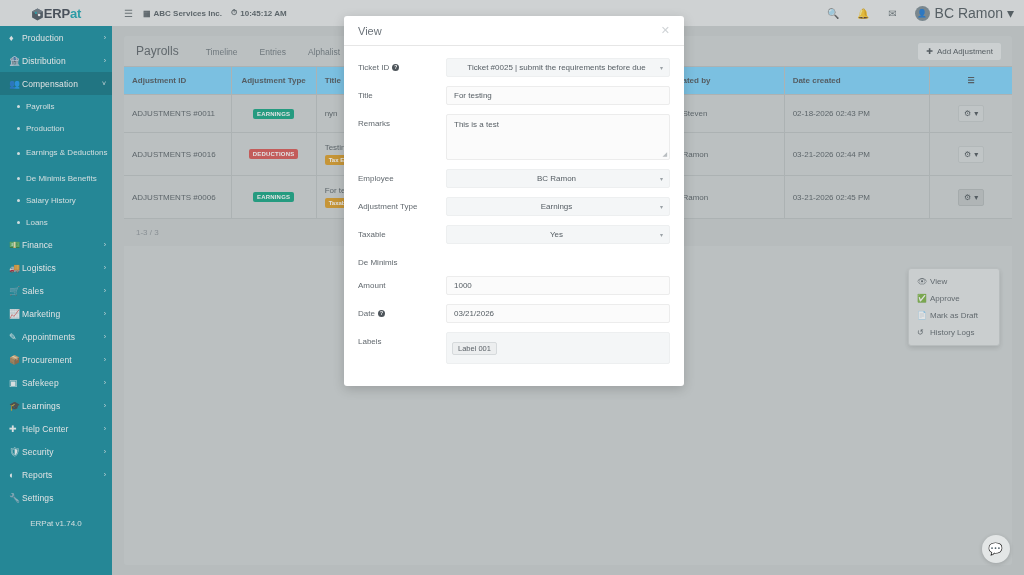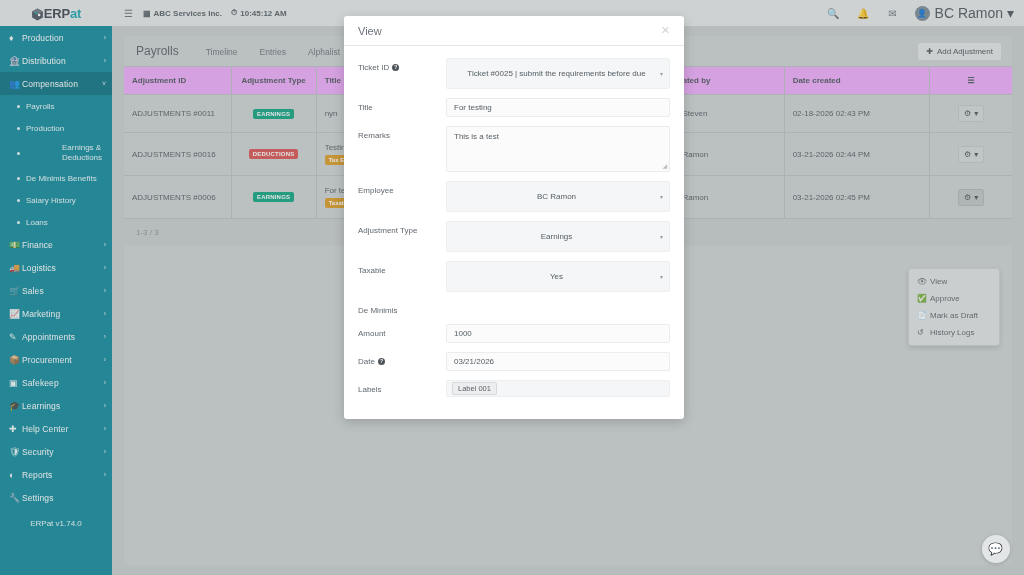--- a/index.html
+++ b/index.html
@@ -37,21 +37,21 @@
   .nav-item .chev { font-size: 7px; opacity: .85; }
   .nav-item.active { background: #0a7382; }
   .sub-item {
     display: flex; align-items: center; height: 22px;
     padding-left: 17px; font-size: 8px; color: #eaf7f8; cursor: pointer;
   }
   .sub-item .dot {
     width: 3px; height: 3px; border-radius: 50%; background: #eaf7f8;
     margin-right: 6px; flex: 0 0 3px;
   }
-  .sub-item.two-line { height: 28px; gap: 36px; }
+  .sub-item.two-line { height: 28px; }
   .sub-item.two-line .lbl { line-height: 10px; }
   .version {
     font-size: 8px; color: #eaf7f8; text-align: center;
     padding: 10px 0 14px 0;
   }
 
   
   .topbar {
     position: absolute; left: 112px; top: 0; right: 0; height: 26px;
     background: #e8eaea; display: flex; align-items: center;
@@ -94,21 +94,21 @@
   }
   .btn-add {
     position: absolute; right: 10px; top: 6px;
     background: #e4e7e7; border: 1px solid #cdd2d2; border-radius: 3px;
     font-size: 8px; color: #4d5459; padding: 4px 8px; cursor: pointer;
     display: flex; align-items: center; gap: 4px;
   }
 
   table.grid { width: 100%; border-collapse: collapse; table-layout: fixed; }
   table.grid th {
-    background: #f0abfc; color: #4c545a; font-size: 8px; font-weight: bold;
+    background: #7dd3fc; color: #4c545a; font-size: 8px; font-weight: bold;
     text-align: left; padding: 9px 8px; border-top: 1px solid #bcc1c1;
     border-bottom: 1px solid #bcc1c1; border-right: 1px solid #bcc1c1;
     vertical-align: middle;
   }
   table.grid td {
     font-size: 8px; color: #555d62; padding: 10px 8px;
     border-bottom: 1px solid #bcc1c1; border-right: 1px solid #bcc1c1;
     background: #cfd3d3; vertical-align: middle;
   }
   table.grid th:last-child, table.grid td:last-child { border-right: none; }
@@ -177,41 +177,41 @@
     padding-top: 5px; display: flex; align-items: center; gap: 3px;
   }
   .help-ico {
     display: inline-block; width: 7px; height: 7px; border-radius: 50%;
     background: #4d545a; color: #fff; font-size: 5px; line-height: 7px;
     text-align: center; font-weight: bold;
   }
   .fctl { flex: 1; }
   .f-select {
     background: #f4f6f7; border: 1px solid #edeff0; border-radius: 2px;
-    height: 31px; display: flex; align-items: center; padding: 0 6px;
+    height: 19px; display: flex; align-items: center; padding: 0 6px;
     font-size: 8px; color: #555d63; cursor: pointer;
   }
   .f-select .val { flex: 1; text-align: center; }
   .f-select .caret { font-size: 6px; color: #9aa1a6; }
   .f-input {
     background: #fbfbfb; border: 1px solid #ececec; border-radius: 2px;
     height: 19px; display: flex; align-items: center; padding: 0 7px;
     font-size: 8px; color: #555d63;
   }
   .f-textarea {
     background: #fbfbfb; border: 1px solid #ececec; border-radius: 2px;
     height: 46px; padding: 5px 7px; font-size: 8px; color: #555d63;
     position: relative;
   }
   .f-textarea .resize {
     position: absolute; right: 2px; bottom: 2px; font-size: 6px; color: #b9bec1;
   }
   .f-labels {
     background: #f4f6f7; border: 1px solid #edeff0; border-radius: 2px;
-    height: 17px; display: flex; align-items: center; padding: 0 5px;
+    height: 32px; display: flex; align-items: center; padding: 0 5px;
   }
   .label-chip {
     background: #eceeef; border: 1px solid #d6dadc; border-radius: 2px;
     font-size: 7.5px; color: #5b6268; padding: 1px 5px;
   }
 
   
   .fab {
     position: absolute; right: 14px; bottom: 12px; width: 28px; height: 28px;
     border-radius: 50%; background: #e3e6e6; box-shadow: 0 1px 4px rgba(0,0,0,.16);

